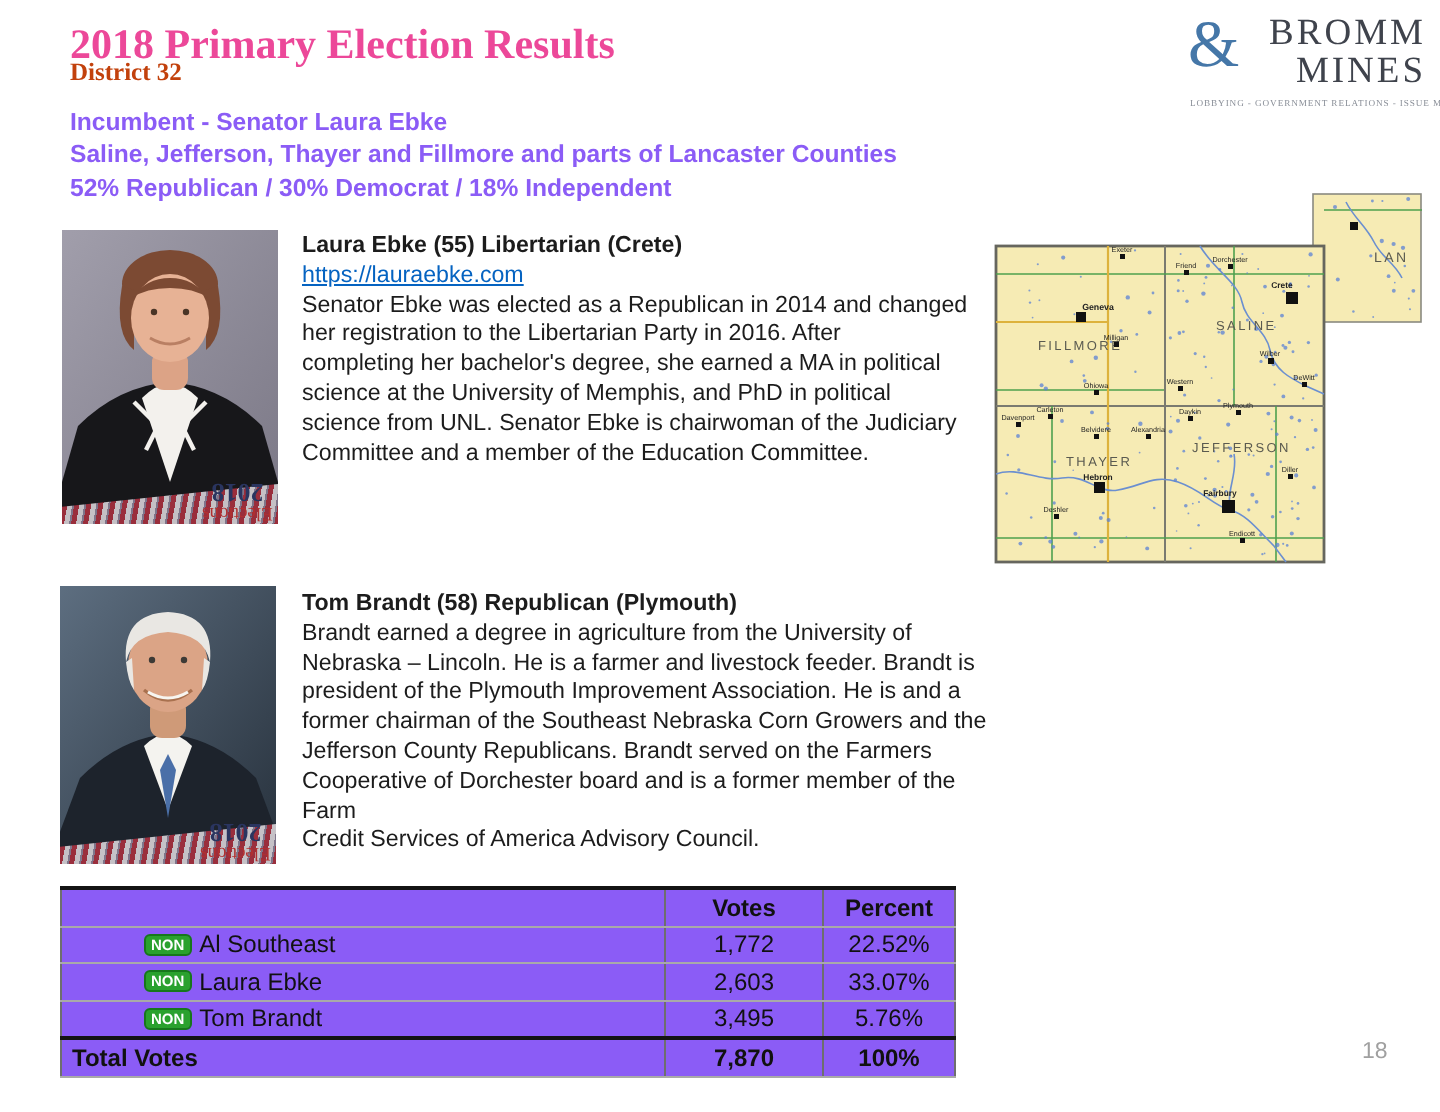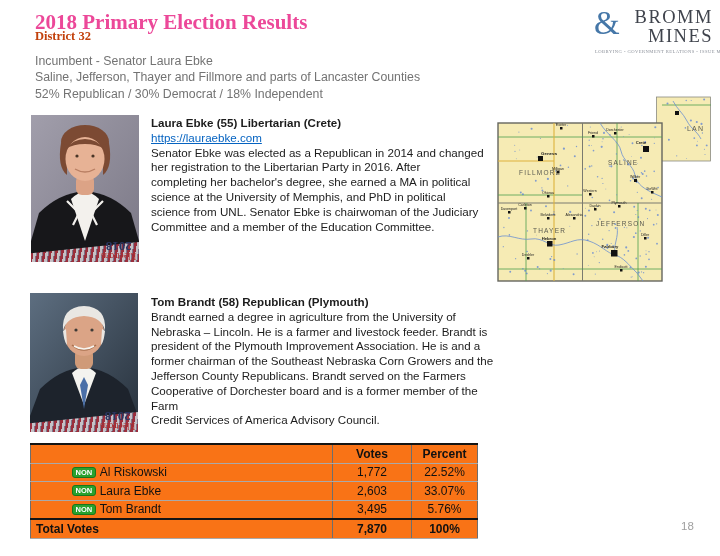--- a/index.html
+++ b/index.html
@@ -5,22 +5,22 @@
   html,body{margin:0;padding:0;}
   body{width:720px;height:556px;background:#fff;overflow:hidden;position:relative;
        font-family:"Liberation Sans",sans-serif;color:#1a1a1a;}
   .abs{position:absolute;}
 
   
   .title{left:35px;top:10px;font-family:"Liberation Serif",serif;font-weight:bold;
          font-size:21px;color:#ec4899;}
   .district{left:35px;top:29px;font-family:"Liberation Serif",serif;font-weight:bold;
          font-size:12.5px;color:#c2410c;}
-  .summary{left:35px;top:53px;font-weight:normal;font-size:12.3px;line-height:16.4px;
-         color:#737373;white-space:pre-line;}
+  .summary{left:35px;top:53px;font-weight:bold;font-size:12.3px;line-height:16.4px;
+         color:#8b5cf6;white-space:pre-line;}
 
   
   .logo{right:7px;top:8px;width:118px;font-family:"Liberation Serif",serif;
         color:#3f434c;text-align:right;}
   .logo .l1,.logo .l2,.logo .l3t{font-size:18.5px;letter-spacing:1.5px;line-height:19px;}
   .logo .l3{position:relative;line-height:19px;}
   .logo .amp{position:absolute;left:-1px;top:-13px;font-size:33px;color:#4577a8;font-weight:normal;}
   .logo .tagline{font-size:4.6px;letter-spacing:.45px;color:#8a8f98;margin-top:3px;
         text-align:center;white-space:nowrap;}
 
@@ -39,21 +39,21 @@
   .bio{font-size:11.6px;line-height:14.8px;color:#1c1c1c;}
   .bio .name{font-weight:bold;}
   .bio a{color:#0563c1;text-decoration:underline;}
   .bio .para{white-space:pre-line;}
 
   
   .map{left:497px;top:95px;}
 
   
   table.results{position:absolute;left:30px;top:443px;width:447px;border-collapse:collapse;
-        table-layout:fixed;background:#f97316;font-size:12px;color:#111;}
+        table-layout:fixed;background:#8b5cf6;font-size:12px;color:#111;}
   table.results td{border:1px solid #a9a9a9;border-left:1px solid #6e6e6e;border-right:1px solid #6e6e6e;
         height:17.5px;padding:0;overflow:hidden;white-space:nowrap;}
   table.results tr.hdr td{border-top:2px solid #141414;font-weight:bold;text-align:center;}
   table.results td.name{padding-left:5px;text-align:left;}
   table.results td.num{text-align:center;}
   table.results tr.total td{border-top:2px solid #141414;font-weight:bold;}
   .badge{display:inline-block;background:#2aa12e;border:1px solid #17771c;color:#fff;
         font-size:7.5px;font-weight:bold;border-radius:3px;padding:0 2.5px;line-height:9px;
         vertical-align:1.5px;margin-right:4px;margin-left:36px;}
 
@@ -436,21 +436,21 @@
       <col style="width:79px">
       <col style="width:66px">
     </colgroup>
   <tbody>
       <tr class="hdr">
     <td class="name"></td>
     <td>Votes</td>
     <td>Percent</td>
   </tr>
   <tr>
-    <td class="name"><span class="badge">NON</span><span>Al Riskowski</span></td>
+    <td class="name"><span class="badge">NON</span><span>Al Southeast</span></td>
     <td class="num">1,772</td>
     <td class="num">22.52%</td>
   </tr>
   <tr>
     <td class="name"><span class="badge">NON</span><span>Laura Ebke</span></td>
     <td class="num">2,603</td>
     <td class="num">33.07%</td>
   </tr>
   <tr>
     <td class="name"><span class="badge">NON</span><span>Tom Brandt</span></td>

